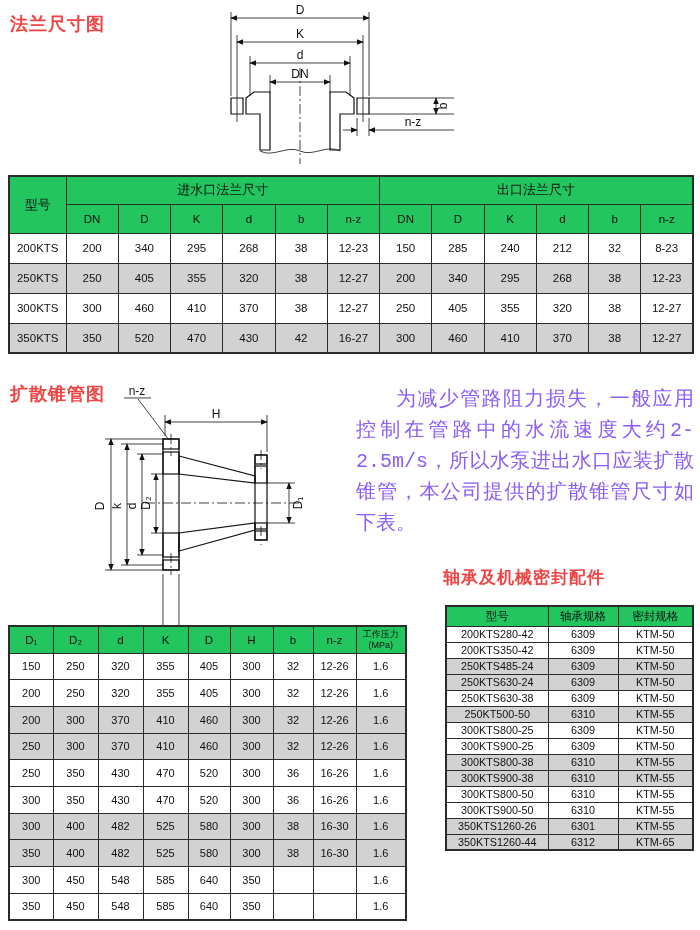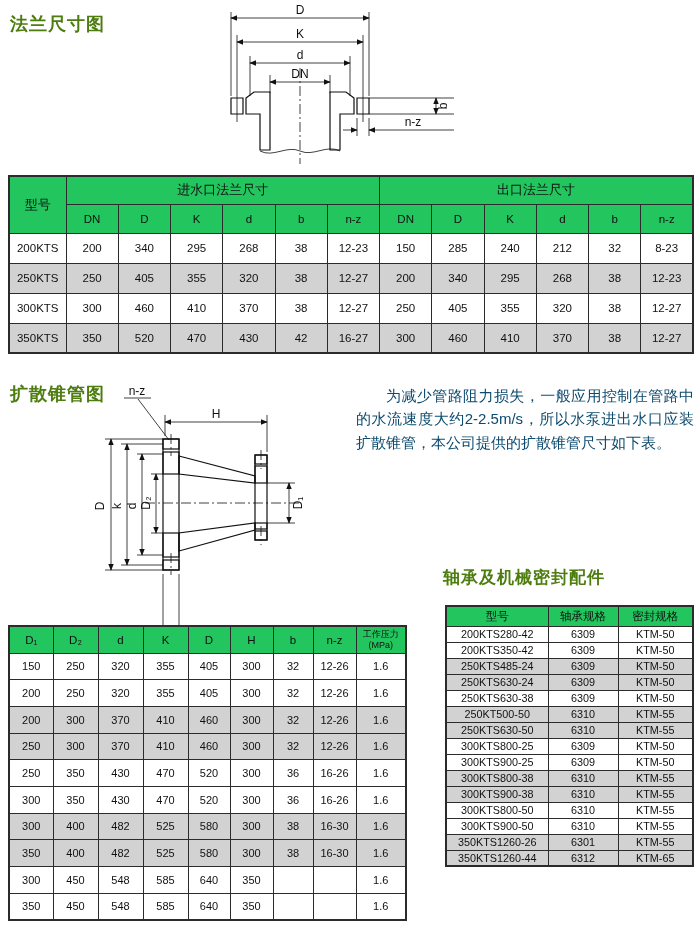--- a/index.html
+++ b/index.html
@@ -1,22 +1,22 @@
 <!DOCTYPE html>
 <html><head>
 <meta charset="utf-8">
 <style>
   html,body{margin:0;padding:0;}
   body{
     width:700px;height:930px;background:#ffffff;position:relative;overflow:hidden;
     font-family:"Liberation Sans","DejaVu Sans",sans-serif;color:#111;
   }
   .abs{position:absolute;}
-  .sec-title{font-weight:bold;font-size:18px;color:#4d7c0f;letter-spacing:1px;}
-  .para{font-size:15px;line-height:1.55;text-align:justify;text-indent:2em;color:#0c4a6e;}
+  .sec-title{font-weight:bold;font-size:18px;color:#ef4444;letter-spacing:1px;}
+  .para{font-size:20px;line-height:1.55;text-align:justify;text-indent:2em;color:#8b5cf6;font-family:Liberation Mono, monospace;}
   table{border-collapse:collapse;table-layout:fixed;}
   .tbl{border:2px solid #2b2b2b;}
   .tbl th,.tbl td{border:1px solid #2b2b2b;text-align:center;vertical-align:middle;padding:0;overflow:hidden;}
   .tbl th{background:#22c55e;font-weight:normal;white-space:pre-line;}
   .tbl td{background:#ffffff;}
   .tbl tr.shaded td{background:#d2d2d2;}
   
   .main-tbl{width:684px;}
   .main-tbl thead tr.grp{height:28px;}
   .main-tbl thead tr.sub{height:29px;}
@@ -423,25 +423,20 @@
       <tr>
         <td>250KTS630-38</td>
         <td>6309</td>
         <td>KTM-50</td>
       </tr>
       <tr class="shaded">
         <td>250KT500-50</td>
         <td>6310</td>
         <td>KTM-55</td>
       </tr>
-      <tr class="shaded">
-        <td>250KTS630-50</td>
-        <td>6310</td>
-        <td>KTM-55</td>
-      </tr>
       <tr>
         <td>300KTS800-25</td>
         <td>6309</td>
         <td>KTM-50</td>
       </tr>
       <tr>
         <td>300KTS900-25</td>
         <td>6309</td>
         <td>KTM-50</td>
       </tr>

